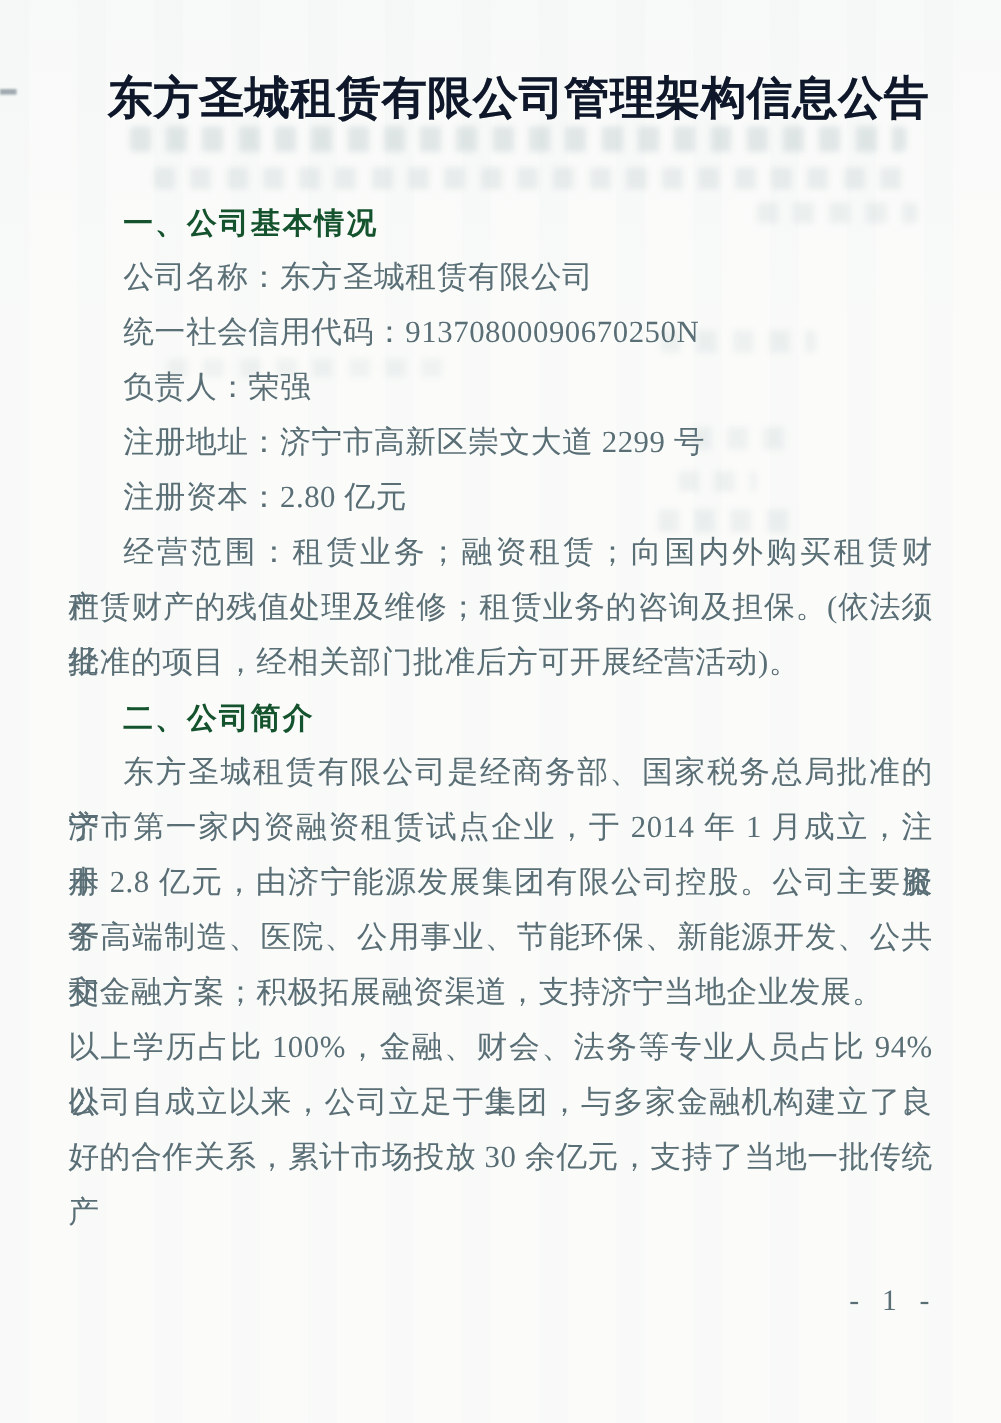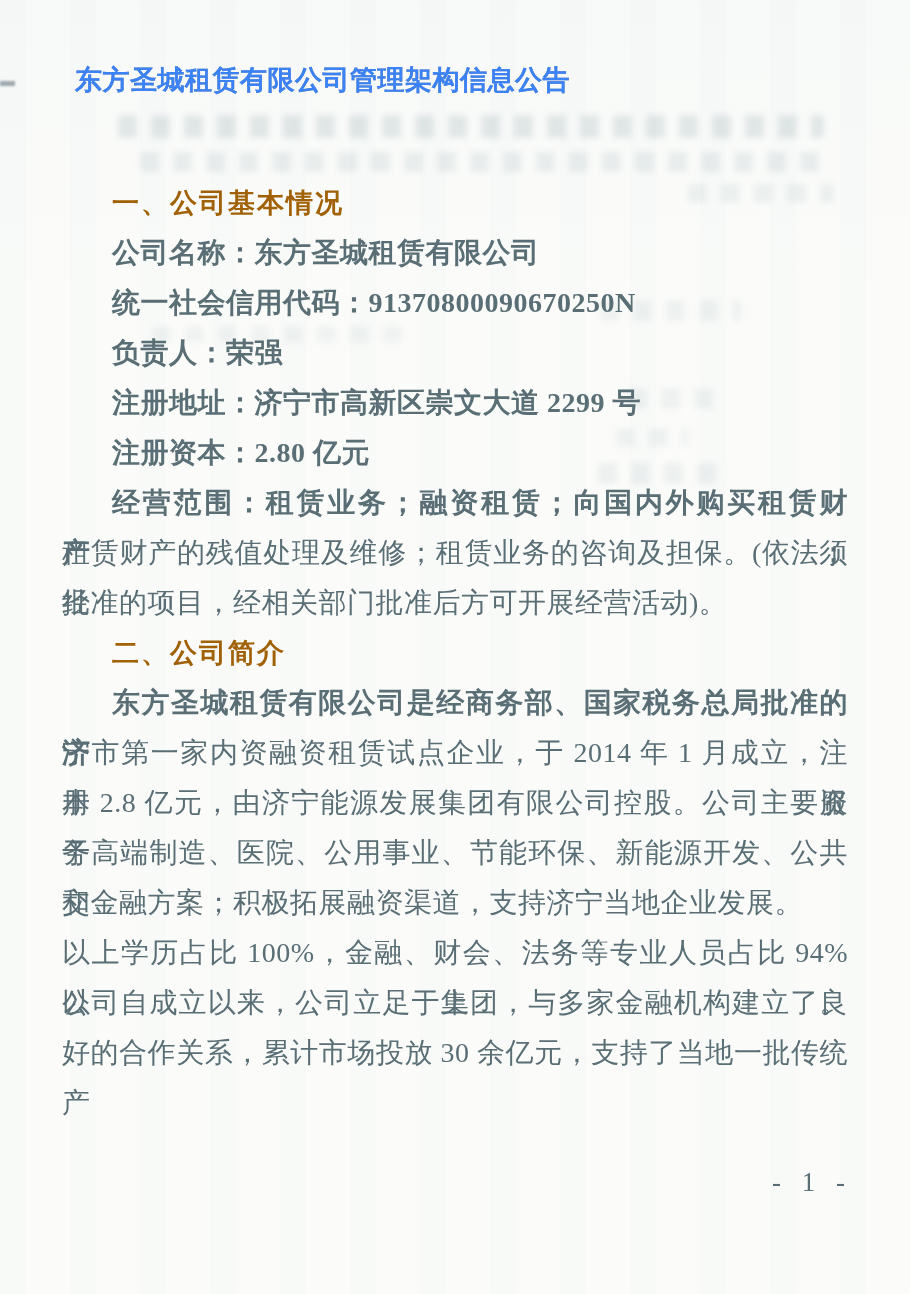--- a/index.html
+++ b/index.html
@@ -27,25 +27,25 @@
         rgba(255,255,255,0) 26px, rgba(255,255,255,0) 70px),
       linear-gradient(180deg, rgba(226,233,236,0.14) 0%, rgba(255,255,255,0) 22%);
     pointer-events: none;
   }
 
   .doc-title {
     position: absolute;
     top: 62px;
     left: 75px;
     width: 770px;
-    text-align: left;
-    font-size: 27px;
+    text-align: right;
+    font-size: 41px;
     font-weight: bold;
     letter-spacing: 0.5px;
-    color: #3b82f6;
+    color: #0f172a;
     white-space: nowrap;
     text-shadow: 0 0 0.5px rgba(65,80,93,0.6);
   }
 
   .content {
     position: absolute;
     top: 178px;
     left: 62px;
     width: 786px;
     color: #5a6e76;
@@ -55,26 +55,26 @@
     line-height: 50px;
     font-size: 28px;
     letter-spacing: 0.5px;
     white-space: normal;
   }
   .line.fill {
     text-align: justify;
     text-align-last: justify;
     text-justify: inter-character;
   }
-  .line.indent { text-indent: 50px; font-weight: bold; }
+  .line.indent { text-indent: 50px; }
   .line.heading {
     font-family: Liberation Serif, serif;
     font-weight: bold;
     letter-spacing: 2px;
-    color: #a16207;
+    color: #14532d;
     text-indent: 50px;
     font-size: 27px;
   }
 
   .page-number {
     position: absolute;
     top: 1162px;
     right: 58px;
     height: 40px;
     line-height: 40px;

